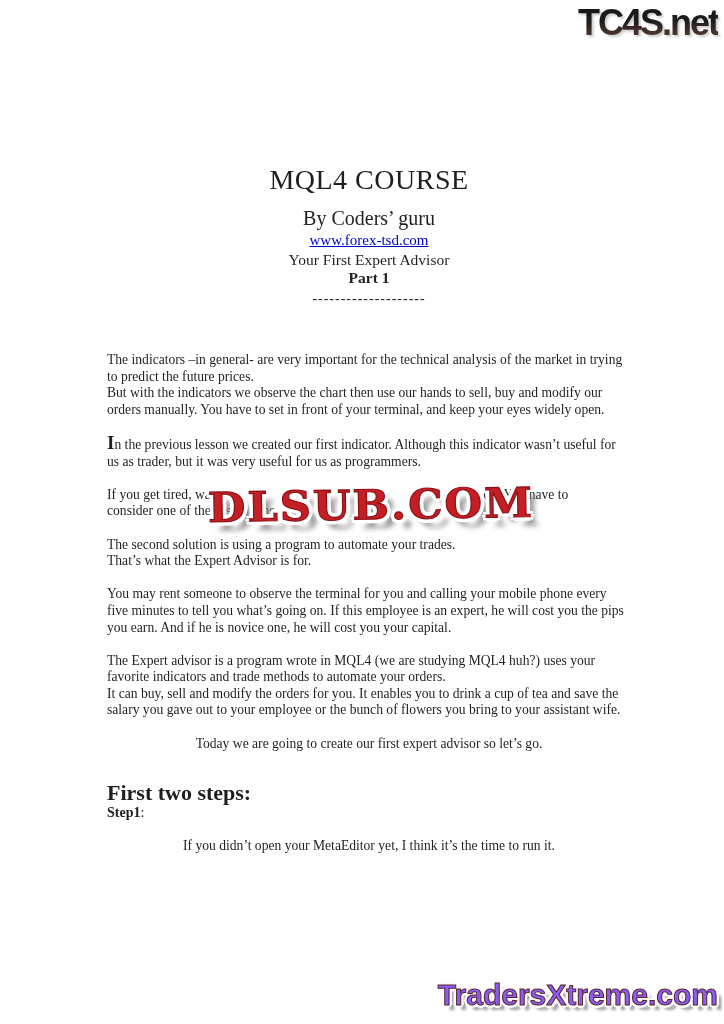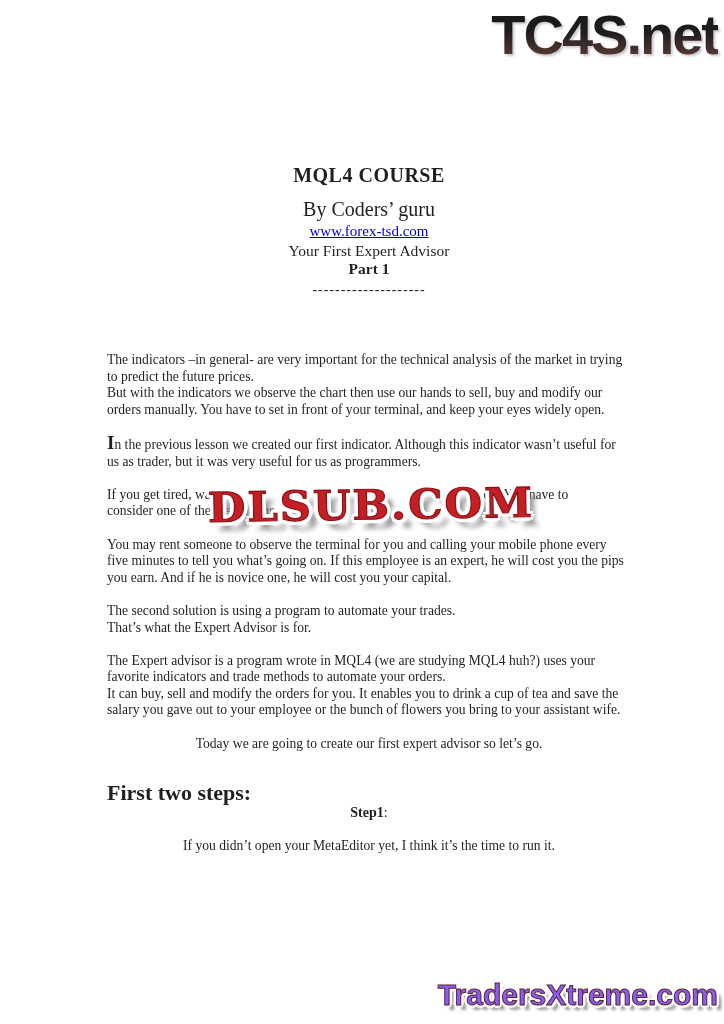--- a/index.html
+++ b/index.html
@@ -11,54 +11,54 @@
     font-family:"Liberation Serif", serif;
     color:#1f1f1f;
     overflow:hidden;
   }
 
   
   .logo-top{
     position:absolute;top:2px;right:6px;
     font-family:"Liberation Sans", sans-serif;
     font-weight:bold;
-    font-size:56px;
+    font-size:36px;
     letter-spacing:-2px;
     background:linear-gradient(180deg,#161616 0%,#1d1d1d 45%,#4a322f 75%,#7b544e 100%);
     -webkit-background-clip:text;
     background-clip:text;
     color:transparent;
     filter:drop-shadow(2px 2px 1px rgba(160,160,160,0.55));
   }
 
   
   .header{
     position:absolute;left:107px;top:164px;width:524px;
     text-align:center;
   }
-  .title{font-size:20px;font-weight:bold;letter-spacing:.5px;line-height:1.15;}
+  .title{font-size:28px;font-weight:normal;letter-spacing:.5px;line-height:1.15;}
   .byline{font-size:20px;margin-top:11px;}
   .link{font-size:15px;color:#0000cc;text-decoration:underline;margin-top:2px;display:inline-block;cursor:pointer;text-align:center;}
   .lesson-number{font-size:14.5px;margin-top:24px;}
   .lesson-title{font-size:15.5px;font-weight:normal;margin-top:2px;}
   .lesson-part{font-size:15.5px;font-weight:bold;}
   .divider{font-size:14px;letter-spacing:1px;margin-top:4px;}
 
   
   .body{
     position:absolute;left:107px;top:352px;width:524px;
     font-size:13.6px;line-height:16.6px;
   }
   .body p{margin:0 0 16.6px 0;white-space:pre-line;}
   .dropcap{font-size:19px;font-weight:bold;}
   .section-heading{
     font-size:22px;font-weight:bold;
     margin:30px 0 0 0;line-height:22px;
   }
-  .step-label{font-size:14px;margin:22px 0 0 0;line-height:17px;text-align:center;}
+  .step-label{font-size:14px;margin:22px 0 0 0;line-height:17px;}
   .step-label b{font-weight:bold;}
   .last-line{margin-top:17px;text-align:center;}
   .wm-gap{display:inline-block;width:262px;}
 
   
   .watermark{
     position:absolute;left:208px;top:484px;
     font-family:"DejaVu Serif", serif;
     font-weight:bold;
     font-size:41px;
@@ -110,24 +110,24 @@
   <div class="body">
 
     <p>The indicators –in general- are very important for the technical analysis of the market in trying to predict the future prices.
 But with the indicators we observe the chart then use our hands to sell, buy and modify our orders manually. You have to set in front of your terminal, and keep your eyes widely open.</p>
 
     <p><span class="dropcap">I</span><span>n the previous lesson we created our first indicator. Although this indicator wasn’t useful for us as trader, but it was very useful for us as programmers.</span></p>
 
     <p><span>If you get tired, want</span><span class="wm-gap"></span><span>on. You have to</span>
 <span>consider one of these solutions.</span></p>
 
-    <p>You may rent someone to observe the terminal for you and calling your mobile phone every five minutes to tell you what’s going on. If this employee is an expert, he will cost you the pips you earn. And if he is novice one, he will cost you your capital.</p>
-
     <p>The second solution is using a program to automate your trades.
 That’s what the Expert Advisor is for.</p>
+
+    <p>You may rent someone to observe the terminal for you and calling your mobile phone every five minutes to tell you what’s going on. If this employee is an expert, he will cost you the pips you earn. And if he is novice one, he will cost you your capital.</p>
 
     <p>The Expert advisor is a program wrote in MQL4 (we are studying MQL4 huh?) uses your favorite indicators and trade methods to automate your orders.
 It can buy, sell and modify the orders for you. It enables you to drink a cup of tea and save the salary you gave out to your employee or the bunch of flowers you bring to your assistant wife.</p>
 
     <p class="last-line">Today we are going to create our first expert advisor so let’s go.</p>
 
     <div class="section-heading">First two steps:</div>
 
     <p class="step-label"><b>Step1</b><span>:</span></p>
 

